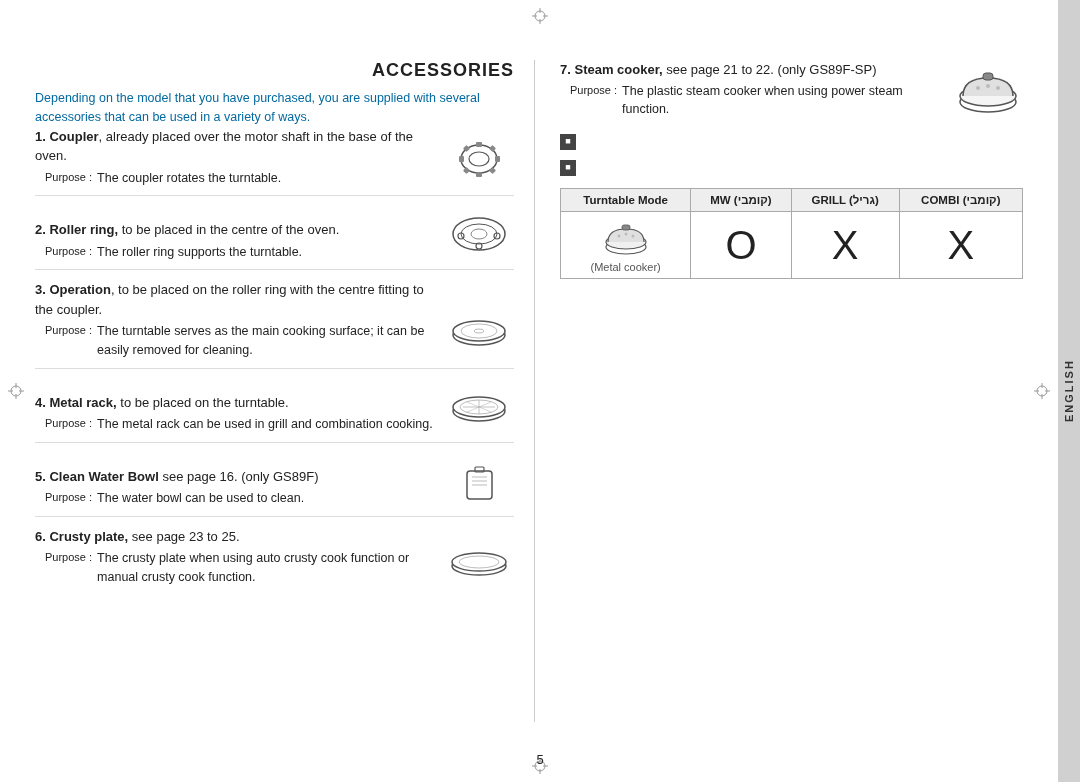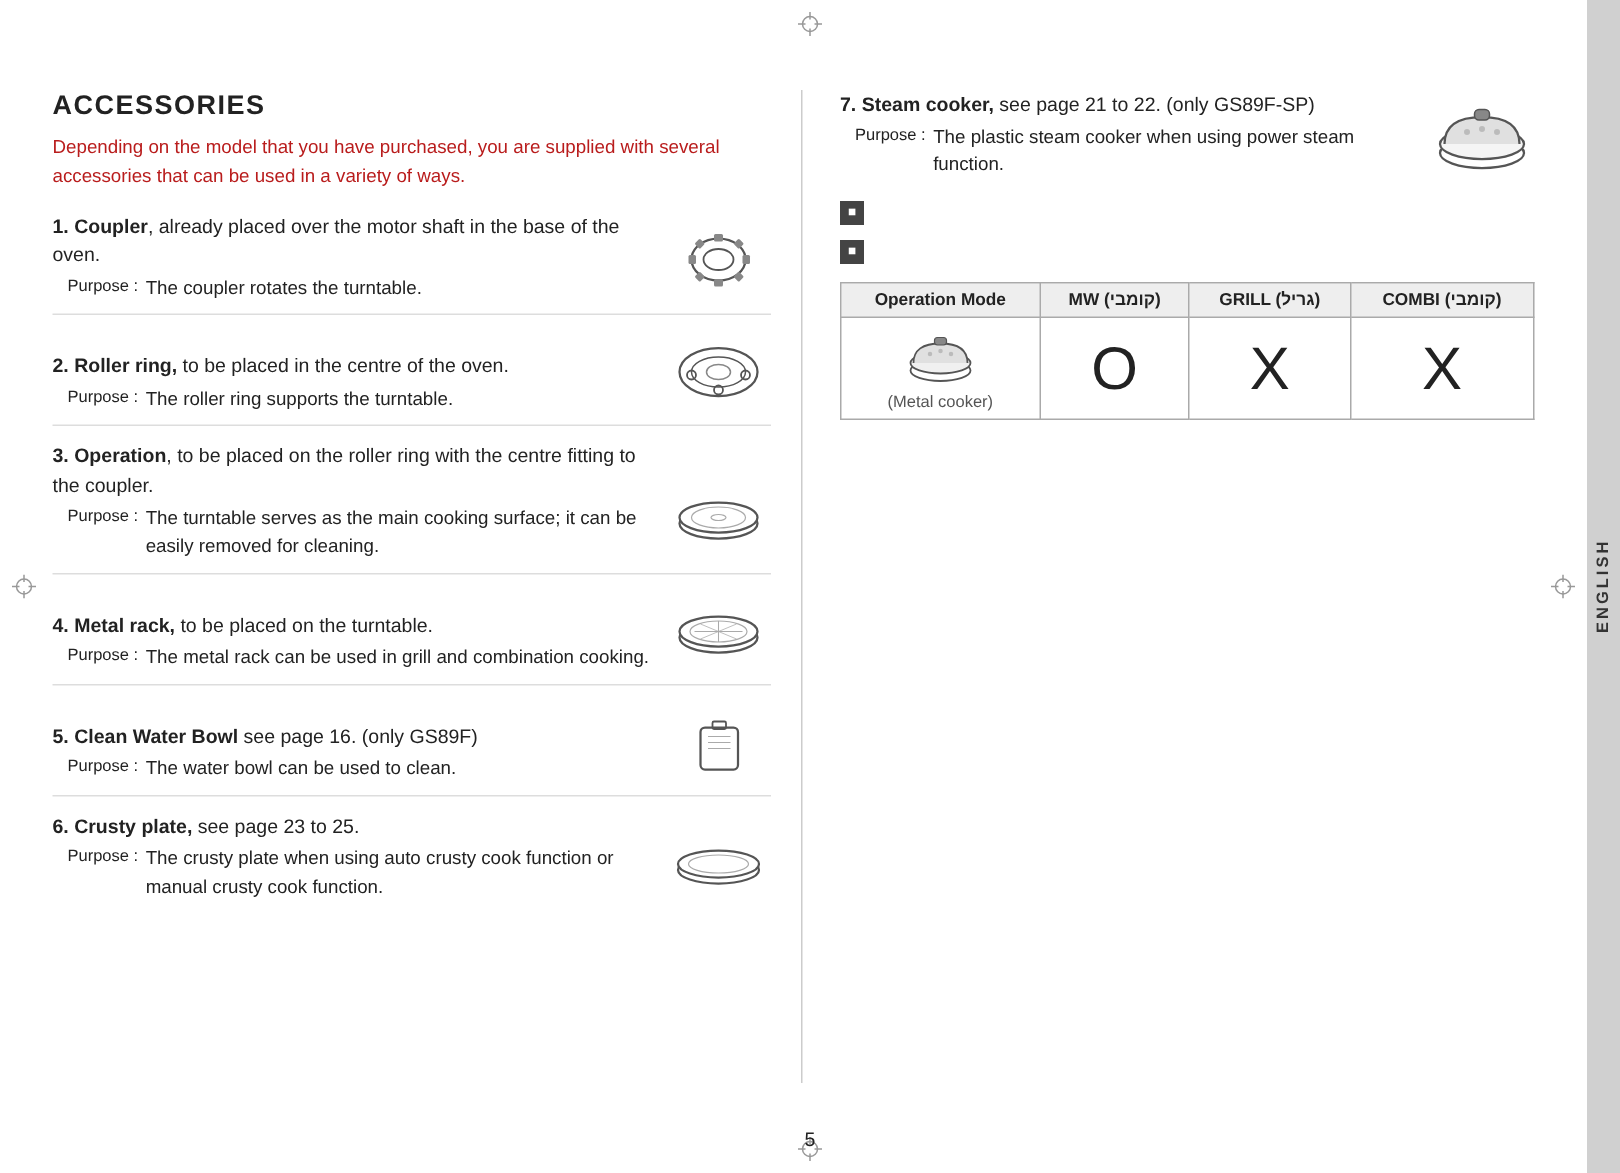--- a/index.html
+++ b/index.html
@@ -102,27 +102,27 @@
       flex: 1;
       padding-left: 25px;
     }
 
     h1.accessories {
       font-size: 18px;
       font-weight: 900;
       text-transform: uppercase;
       letter-spacing: 1px;
       margin-bottom: 8px;
+      text-align: right;
     }
 
     .intro-text {
       font-size: 12.5px;
       line-height: 1.5;
-      margin-bottom: 14px;
-      color: #b91c1c;
+      color: #0369a1;
     }
 
     .item-section {
       margin-bottom: 10px;
     }
 
     .item-row {
       display: flex;
       align-items: flex-end;
       gap: 10px;
@@ -511,21 +511,21 @@
 
       <div class="warning-block">
         <div class="warning-icon" style="width:16px; height:16px; background:#444; flex:0 0 16px; margin-top:2px;">
           <span style="color:white; font-size:9px; font-weight:bold; display:flex; align-items:center; justify-content:center; height:100%;">■</span>
         </div>
       </div>
 
       <table class="operation-table">
         <thead>
           <tr>
-            <th>Operation Mode</th>
+            <th>Turntable Mode</th>
             <th>MW (‎קומבי‎)</th>
             <th>GRILL (גריל‎)</th>
             <th>COMBI (קומבי‎)</th>
           </tr>
         </thead>
         <tbody>
           <tr>
             <td class="mode-cell">
               
               <svg width="50" height="38" viewBox="0 0 50 38">

